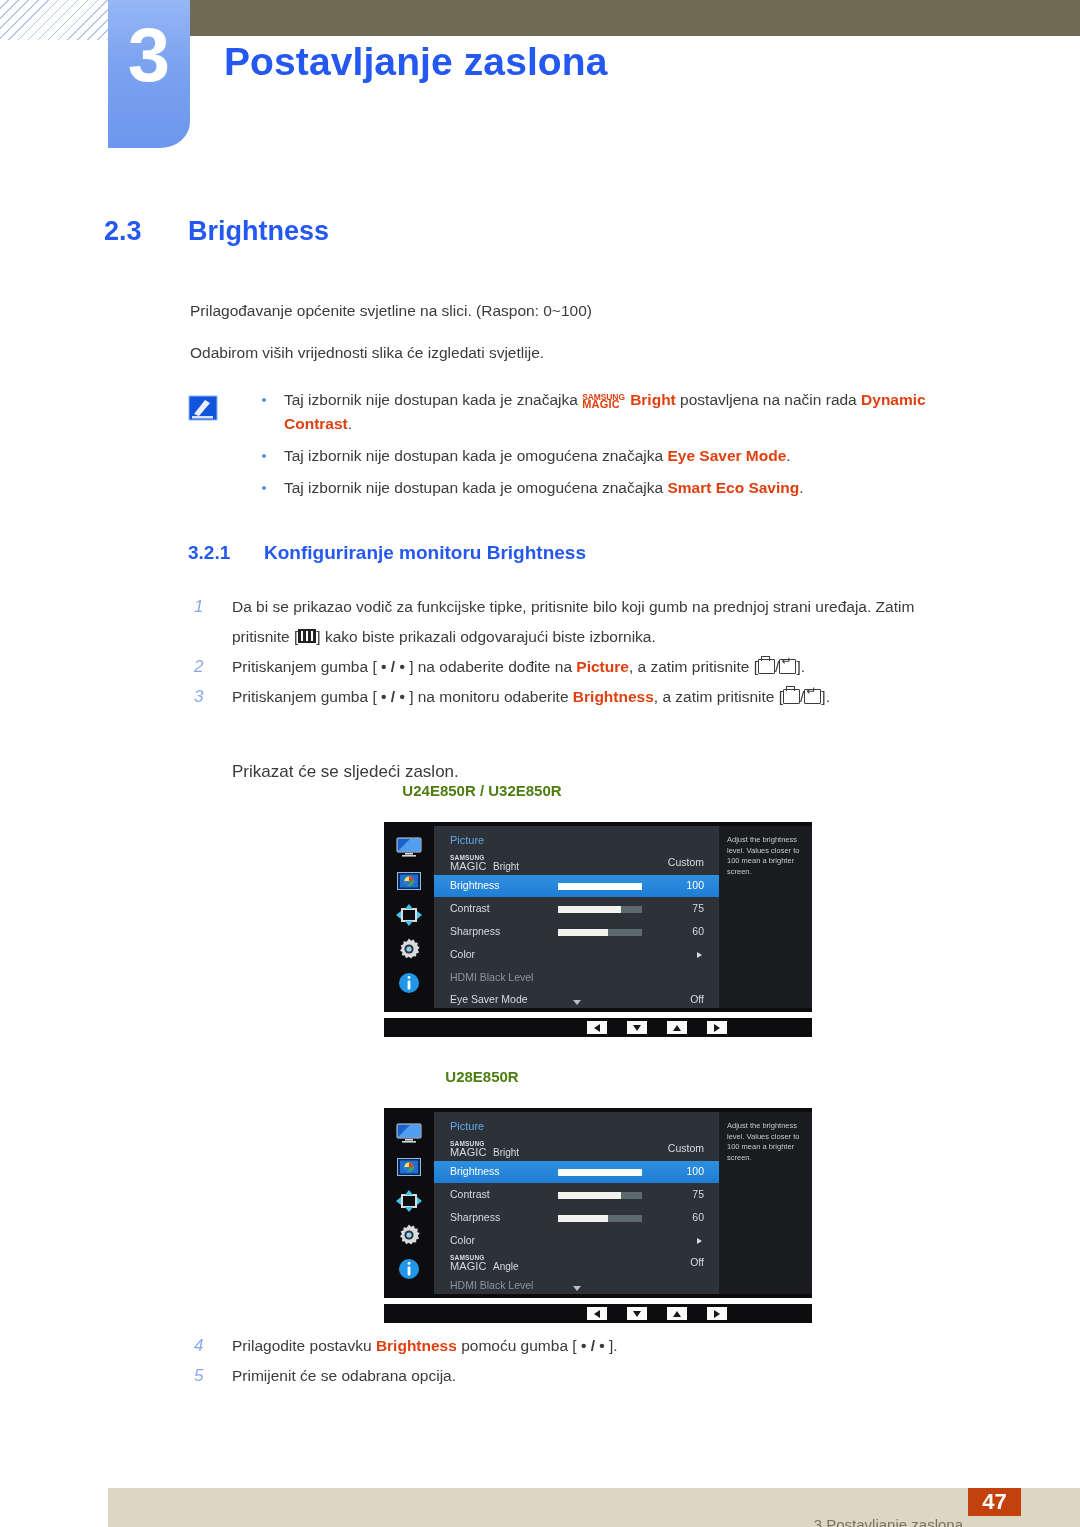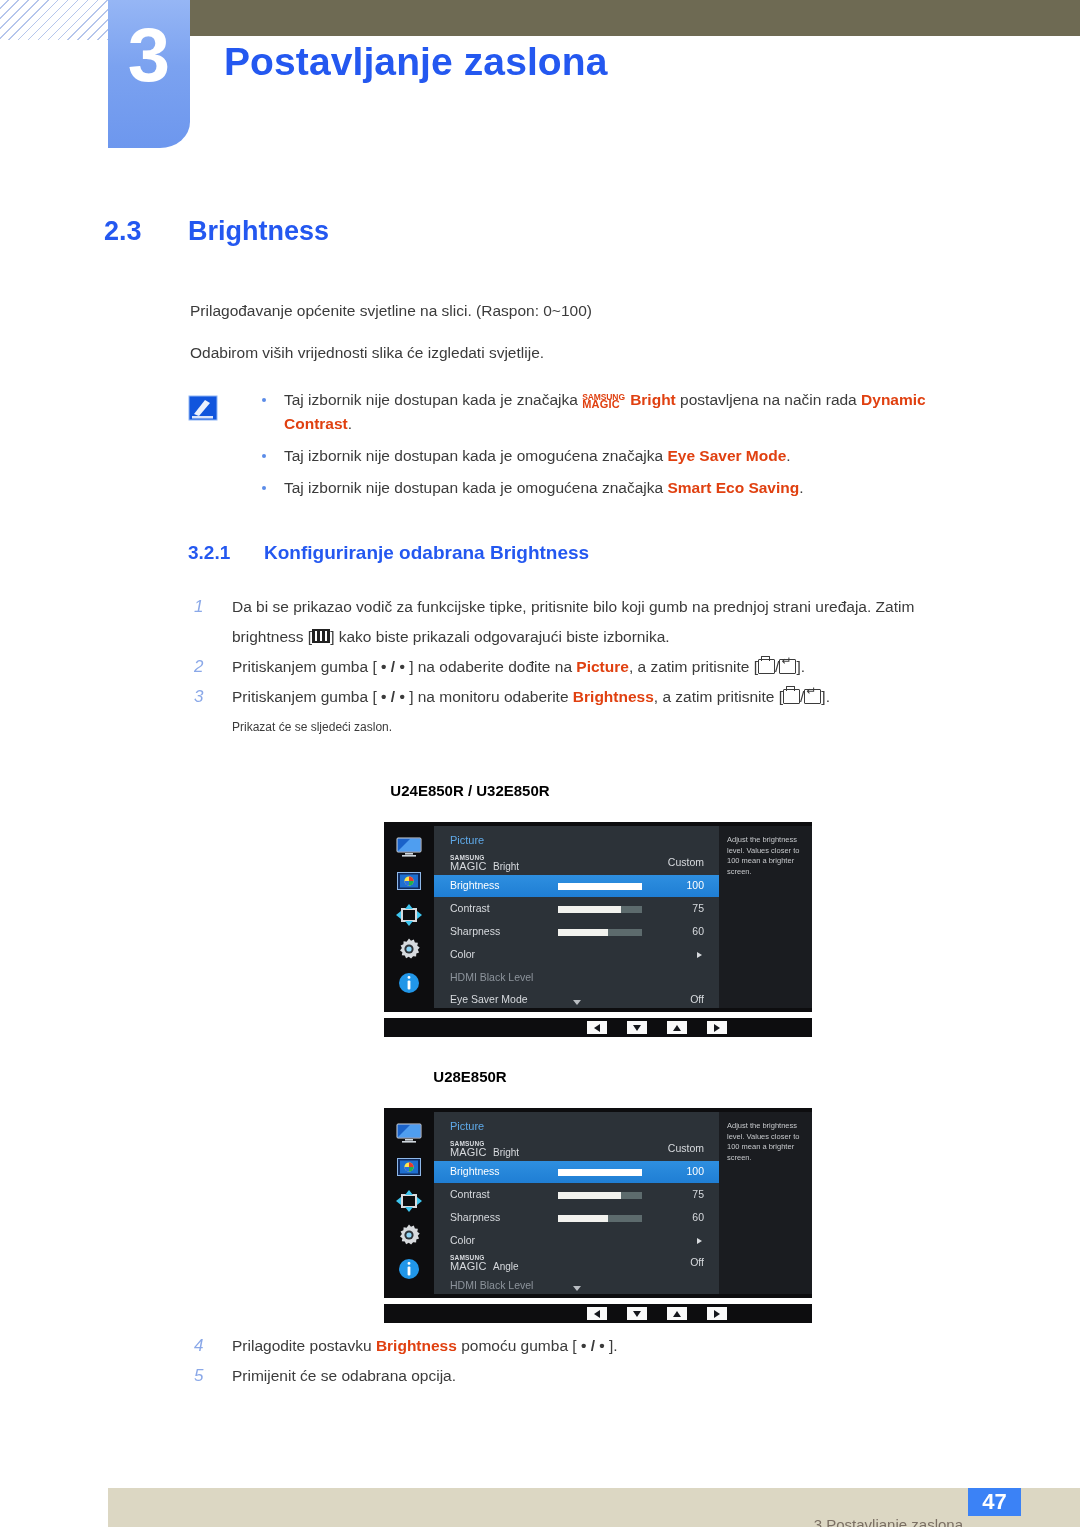--- a/index.html
+++ b/index.html
@@ -172,23 +172,24 @@
   .step .snum {
     position: absolute;
     left: 6px; top: 0;
     font-size: 17px;
     font-style: italic;
     color: #8aa8e8;
     font-weight: normal;
   }
   .sub-note {
     padding-left: 44px;
-    font-size: 12px;
+    font-size: 17px;
     line-height: 30px;
     color: #3b3b3b;
+    margin-top: 45px;
   }
   .keybox {
     display: inline-block;
     border: 1.5px solid #222;
     background: #222;
     color: #fff;
     width: 16px; height: 12px;
     vertical-align: -1px;
     position: relative;
   }
@@ -218,25 +219,25 @@
     content:"\21B5";
     position:absolute; left:1px; top:-5px;
     font-size:12px; line-height:13px; color:#3b3b3b;
   }
   .dotbtn { font-weight: bold; }
 
   
   .fig-label {
     position: absolute;
     width: 932px;
-    left: 4px;
+    left: 16px;
     text-align: center;
     font-size: 15px;
     font-weight: bold;
-    color: #000000;
+    color: #4d7c0f;
   }
   .osd {
     position: absolute;
     left: 384px;
     width: 428px;
     height: 215px;
   }
   .osd-frame {
     position: absolute;
     left: 0; top: 0;
@@ -384,21 +385,21 @@
     position: absolute;
     right: 117px; top: 1516px;
     font-size: 15px;
     color: #7a6f63;
     white-space: nowrap;
   }
   .footer-page {
     position: absolute;
     left: 968px; top: 1488px;
     width: 53px; height: 28px;
-    background: #3b82f6;
+    background: #c2410c;
     color: #ffffff;
     font-size: 22px;
     font-weight: bold;
     display: flex;
     align-items: center;
     justify-content: center;
   }
 </style>
 </head>
 <body>
@@ -434,29 +435,29 @@
     <div class="note-item"><span>Taj izbornik nije dostupan kada je značajka </span><span class="magic-inline"><span class="s">SAMSUNG</span><span class="m">MAGIC</span></span><span class="hl">Bright</span><span> postavljena na način rada </span><span class="hl">Dynamic Contrast</span><span>.</span></div>
 
     <div class="note-item"><span>Taj izbornik nije dostupan kada je omogućena značajka </span><span class="hl">Eye Saver Mode</span><span>.</span></div>
 
     <div class="note-item"><span>Taj izbornik nije dostupan kada je omogućena značajka </span><span class="hl">Smart Eco Saving</span><span>.</span></div>
 
   </div>
 </div>
 
 <div class="sec-h3">
-  <span class="num">3.2.1</span><span>Konfiguriranje odabrana Brightness</span>
+  <span class="num">3.2.1</span><span>Konfiguriranje monitoru Brightness</span>
 </div>
 
 <div class="steps steps-top">
 
   <div class="step">
     <span class="snum">1</span>
     <span>Da bi se prikazao vodič za funkcijske tipke, pritisnite bilo koji gumb na prednjoj strani uređaja. Zatim</span><br>
-    <span>brightness [</span><span class="keybox"><i></i><i></i><i></i></span><span>] kako biste prikazali odgovarajući biste izbornika.</span>
+    <span>pritisnite [</span><span class="keybox"><i></i><i></i><i></i></span><span>] kako biste prikazali odgovarajući biste izbornika.</span>
   </div>
 
   <div class="step">
     <span class="snum">2</span>
     <span>Pritiskanjem gumba [ </span><span class="dotbtn">•</span><span class="dotbtn"> / </span><span class="dotbtn">•</span><span> ] na odaberite dođite na </span><span class="hl">Picture</span><span>, a zatim pritisnite [</span><span class="keyret"></span><span>/</span><span class="keyent"></span><span>].</span>
   </div>
 
   <div class="step">
     <span class="snum">3</span>
     <span>Pritiskanjem gumba [ </span><span class="dotbtn">•</span><span class="dotbtn"> / </span><span class="dotbtn">•</span><span> ] na monitoru odaberite </span><span class="hl">Brightness</span><span>, a zatim pritisnite [</span><span class="keyret"></span><span>/</span><span class="keyent"></span><span>].</span>

